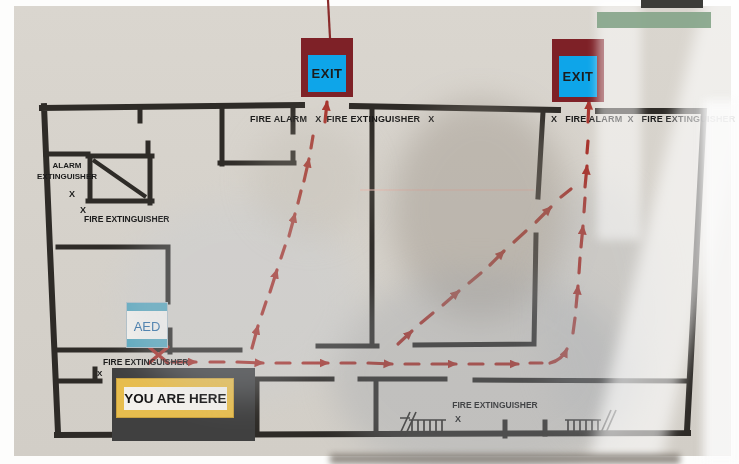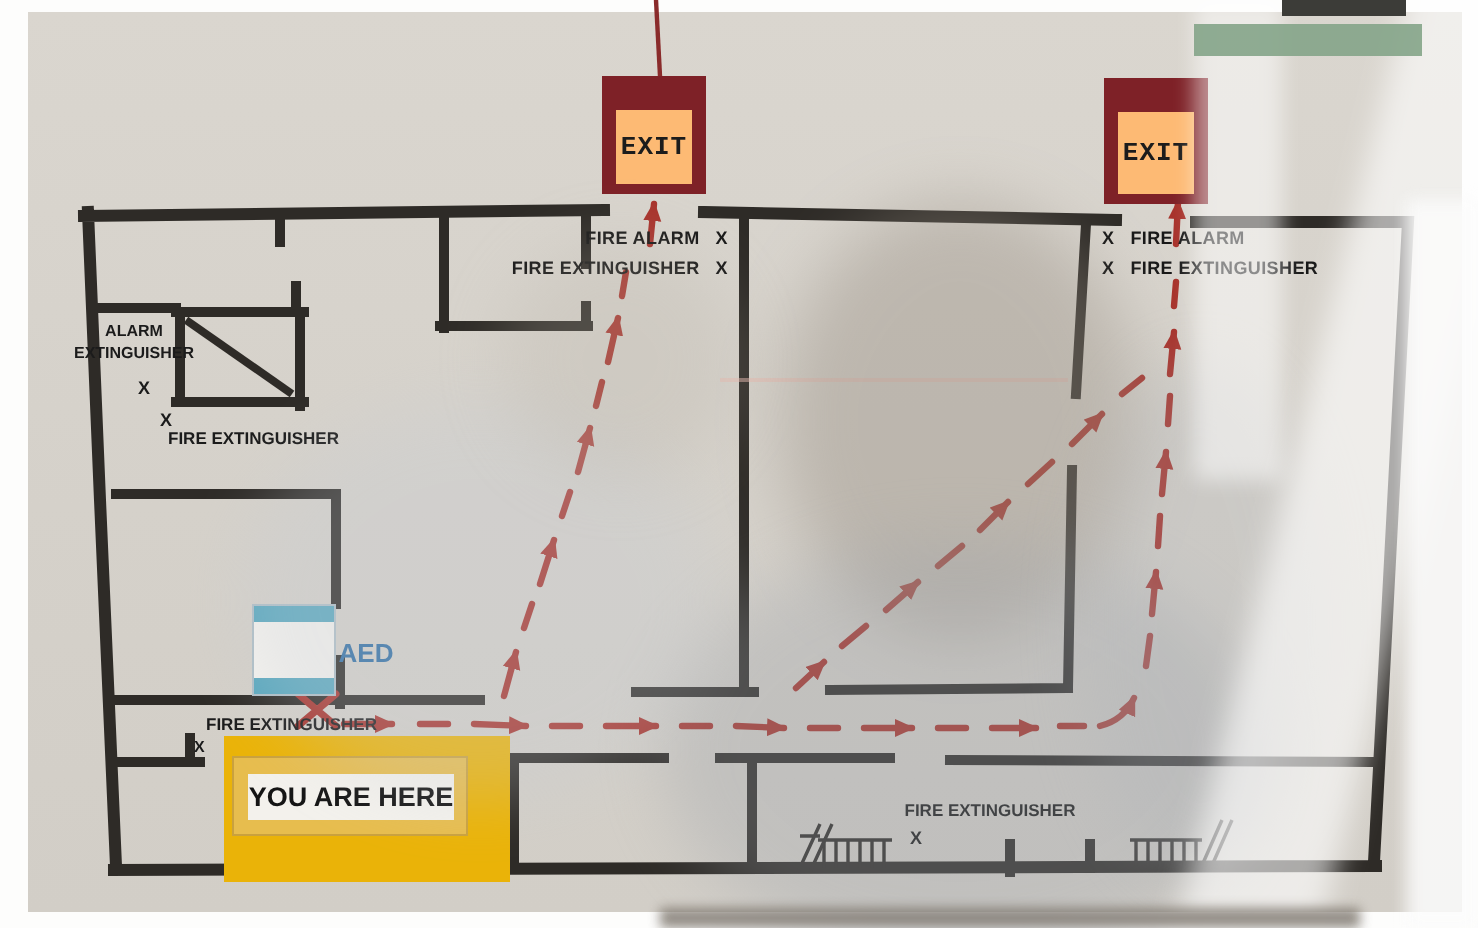--- a/index.html
+++ b/index.html
@@ -3,45 +3,45 @@
 <meta charset="utf-8">
 <style>
   html,body{margin:0;padding:0;background:#ffffff;}
   #stage{position:relative;width:739px;height:464px;overflow:hidden;
          font-family:"Liberation Sans",sans-serif;background:#fdfdfc;}
   .paper{position:absolute;left:14px;top:6px;width:717px;height:450px;
          background:linear-gradient(180deg,#dad6cf 0%,#d5d1ca 55%,#d2cec7 100%);}
   svg.map{position:absolute;left:0;top:0;z-index:2;}
   
   .exit-sign{position:absolute;background:#7e2127;z-index:3;}
-  .exit-inner{position:absolute;left:7px;right:7px;top:17px;bottom:5px;background:#fdba74;
+  .exit-inner{position:absolute;left:7px;right:7px;top:17px;bottom:5px;background:#0ea5e9;
               display:flex;align-items:center;justify-content:center;
-              font-weight:bold;font-size:13px;letter-spacing:.5px;color:#1c1c1c;font-family:Liberation Mono, monospace;}
+              font-weight:bold;font-size:13px;letter-spacing:.5px;color:#1c1c1c;}
   .aed-sign{position:absolute;left:126px;top:302px;width:42px;height:46px;background:#f4f2ee;
             border:1px solid #aebec6;box-sizing:border-box;z-index:3;}
   .aed-band{position:absolute;left:0;width:100%;height:8px;background:#5aa8be;}
   .aed-text{position:absolute;left:0;top:9px;width:100%;height:28px;display:flex;align-items:center;
-            justify-content:center;font-weight:bold;font-size:13px;color:#2e6da4;padding-left:36px;}
-  .yah-backing{position:absolute;left:112px;top:368px;width:143px;height:73px;background:#eab308;z-index:3;}
+            justify-content:center;font-weight:normal;font-size:13px;color:#2e6da4;}
+  .yah-backing{position:absolute;left:112px;top:368px;width:143px;height:73px;background:#404040;z-index:3;}
   .yah-yellow{position:absolute;left:4px;top:10px;width:118px;height:40px;background:#e7bd4e;
               border:1px solid #c9a13e;box-sizing:border-box;}
   .yah-strip{position:absolute;left:7px;top:8px;width:103px;height:23px;background:#f3f1ec;
              display:flex;align-items:center;justify-content:center;
              font-weight:bold;font-size:13.5px;color:#141414;white-space:nowrap;}
   
   .lbl{position:absolute;font-weight:bold;color:#1b1b1b;white-space:nowrap;z-index:3;}
   .closet-label{left:28px;top:160px;width:78px;text-align:center;font-size:8px;line-height:11px;}
   .closet-x{left:69px;top:189px;font-size:9px;}
   .hall-x{left:80px;top:205px;font-size:9px;}
   .hall-label{left:84px;top:214px;font-size:8.5px;}
   .corridor-label{left:103px;top:357px;font-size:8.5px;}
   .stub-x{left:97px;top:369px;font-size:8px;}
   .bottom-label{left:447px;top:400px;width:96px;text-align:center;font-size:8.5px;}
   .bottom-x{left:455px;top:414px;font-size:9px;}
-  .legend{position:absolute;display:flex;flex-direction:column;gap:5px;z-index:3;}
+  .legend{position:absolute;display:flex;flex-direction:row;gap:5px;z-index:3;}
   .legend-row{display:flex;gap:8px;font-weight:bold;font-size:9px;color:#181818;
               letter-spacing:.2px;white-space:nowrap;}
   .legend-left{left:250px;top:114px;width:114px;align-items:flex-end;}
   .legend-right{left:551px;top:114px;align-items:flex-start;}
   
   .blob{position:absolute;border-radius:50%;filter:blur(16px);z-index:4;pointer-events:none;}
   .glare{position:absolute;z-index:5;pointer-events:none;}
   .g-strip{left:597px;top:0;width:44px;height:240px;background:rgba(255,255,255,.5);filter:blur(5px);}
   .g-diag{left:645px;top:-80px;width:70px;height:640px;background:rgba(255,255,255,.6);
           filter:blur(7px);transform:rotate(14deg);}

